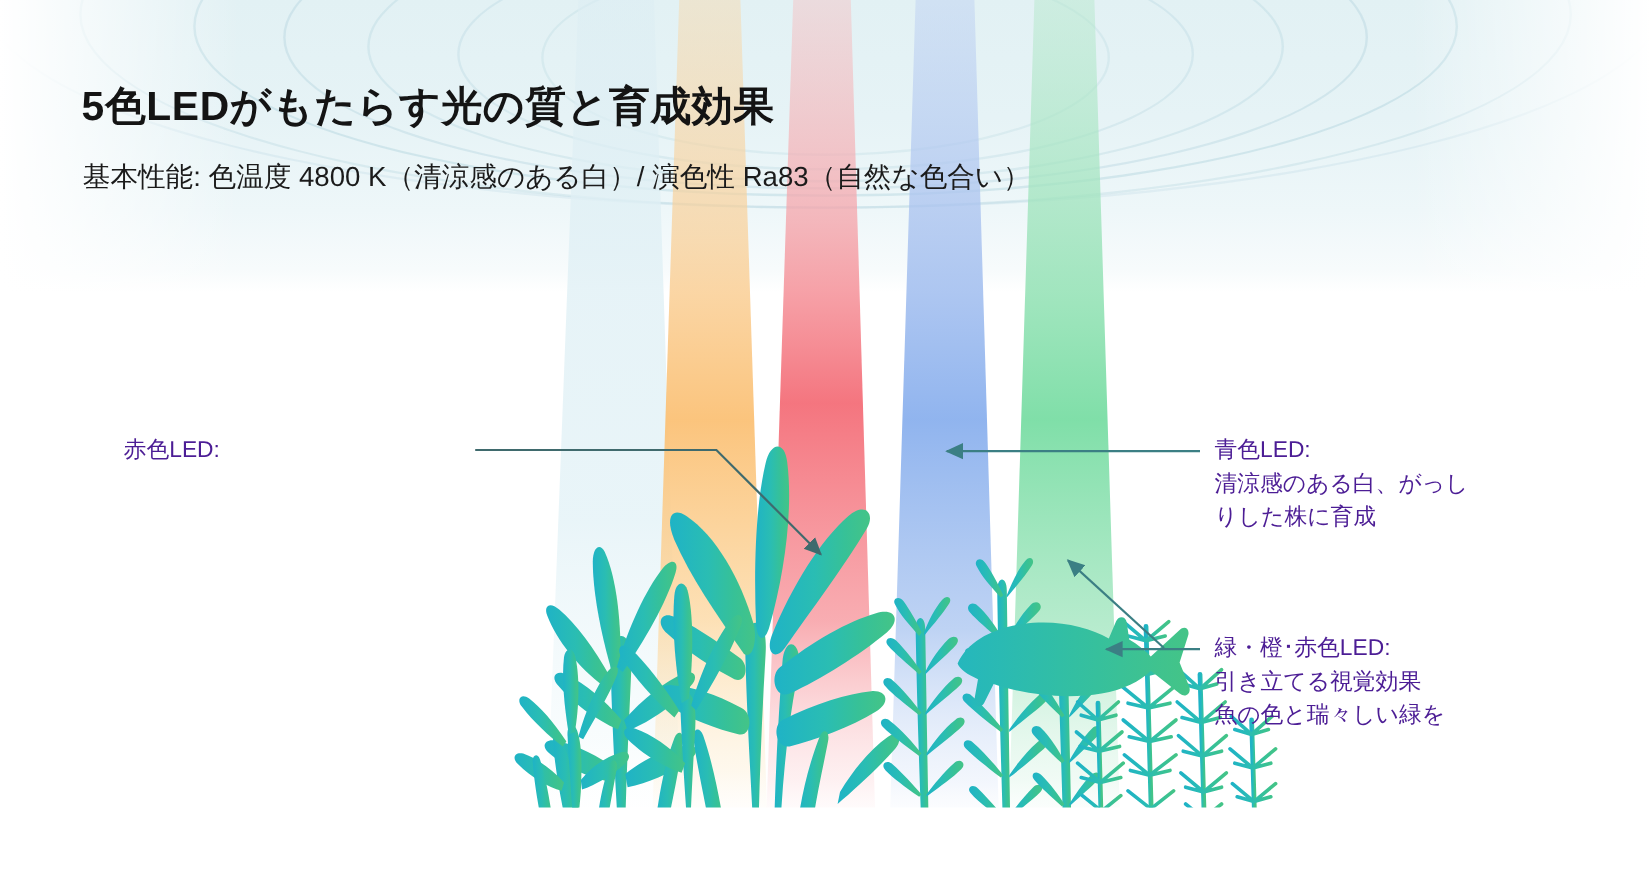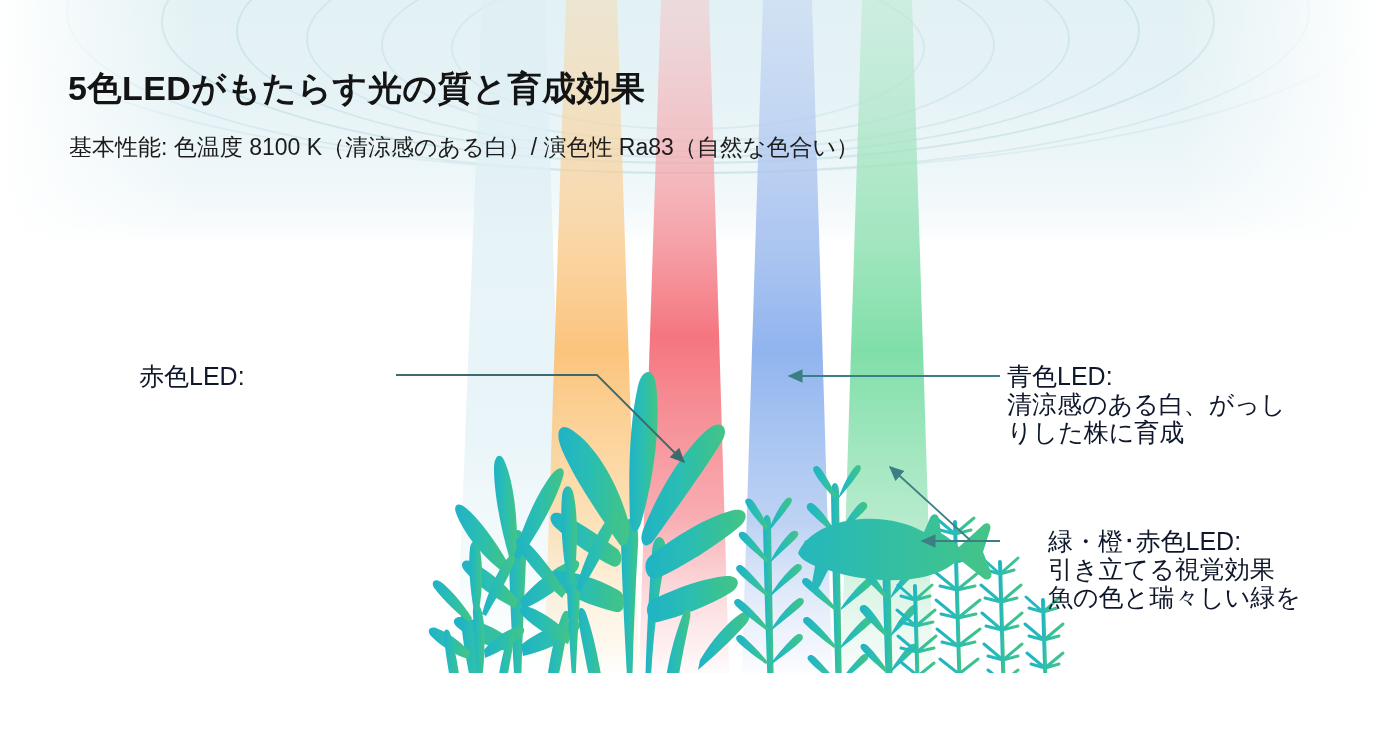--- a/index.html
+++ b/index.html
@@ -41,27 +41,27 @@
   .title{
     position:absolute;left:68px;top:66px;
     font-size:34px;font-weight:bold;color:#141414;
     letter-spacing:0.5px;white-space:nowrap;
   }
   .subtitle{
     position:absolute;left:69px;top:132px;
     font-size:23px;font-weight:normal;color:#1b1b1b;
     white-space:nowrap;
   }
-  .callout{position:absolute;color:#0f172a;font-size:25px;line-height:28px;white-space:nowrap;margin-left:36px;}
+  .callout{position:absolute;color:#4c1d95;font-size:19px;line-height:28px;white-space:nowrap;}
   .callout .hd{display:block;}
   .callout .bd{display:block;}
   .callout.red{left:103px;top:362px;text-align:right;}
   .callout.red .hd{text-align:right;}
   .callout.red .bd{text-align:left;}
-  .callout.blue{left:971px;top:362px;text-align:left;}
+  .callout.blue{left:1012px;top:362px;text-align:left;}
   .callout.green{left:1012px;top:527px;text-align:left;}
 </style>
 </head>
 <body>
 
 <div id="stage">
 
   <div class="water-band">
     <div class="ripples">
       <div class="ripple" style="top:-120px;width:1050px;height:280px;"></div>
@@ -320,21 +320,21 @@
     <path d="M396,375 L597,375 L684,462" fill="none" stroke="#3f6a6d" stroke-width="1.8" marker-end="url(#arrowDark)"></path>
 
     <path d="M1000,376 L789,376" fill="none" stroke="#3b7f84" stroke-width="1.8" marker-end="url(#arrowTeal)"></path>
 
     <path d="M1000,541 L922,541" fill="none" stroke="#3b7f84" stroke-width="1.8" marker-end="url(#arrowTeal)"></path>
 
     <path d="M970,540 L890,467" fill="none" stroke="#3b7f84" stroke-width="1.8" marker-end="url(#arrowTeal)"></path>
   </svg>
 
   <div class="title">5色LEDがもたらす光の質と育成効果</div>
-  <div class="subtitle">基本性能: 色温度 8100 K（清涼感のある白）/ 演色性 Ra83（自然な色合い）</div>
+  <div class="subtitle">基本性能: 色温度 4800 K（清涼感のある白）/ 演色性 Ra83（自然な色合い）</div>
 
   <div class="callout red">
     <span class="hd">赤色LED:</span>
   </div>
 
   <div class="callout blue">
     <span class="hd">青色LED:</span>
     <span class="bd">清涼感のある白、がっし</span>
     <span class="bd">りした株に育成</span>
   </div>

